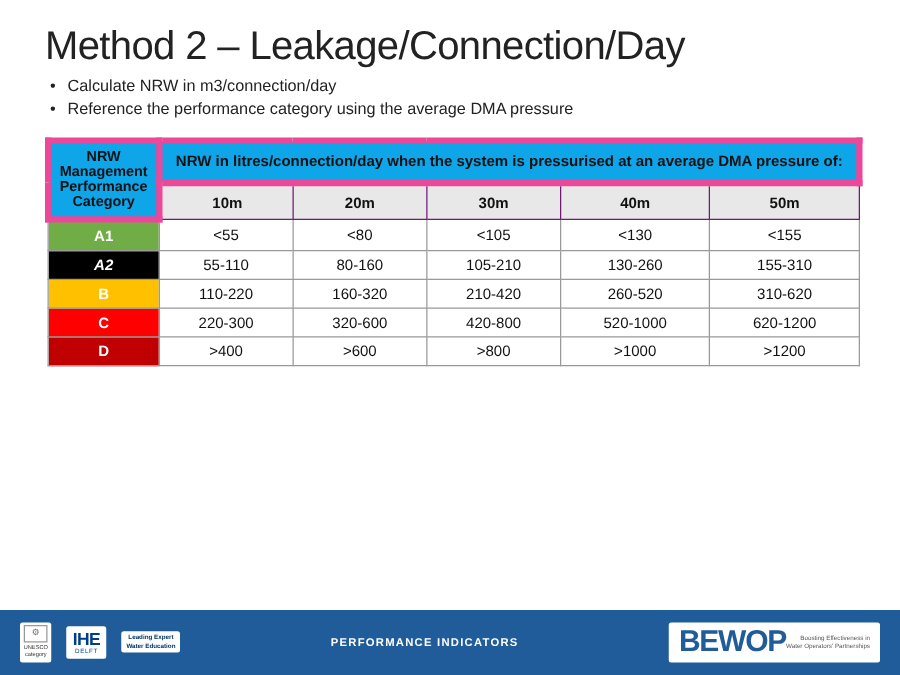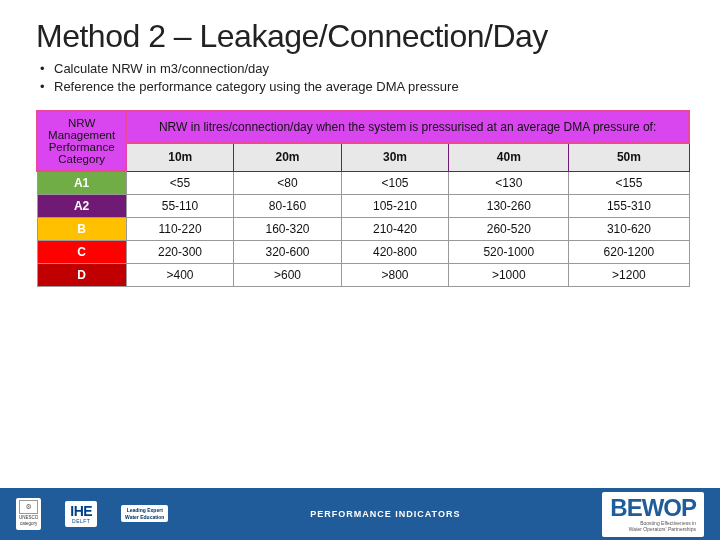--- a/index.html
+++ b/index.html
@@ -58,25 +58,25 @@
       width: 100%;
     }
 
     table {
       width: 100%;
       border-collapse: collapse;
       font-size: 12px;
     }
 
     .header-row-top th {
-      border: 2px solid #ec4899;
-      background: #d946ef;
+      border: 5px solid #ec4899;
+      background: #0ea5e9;
       text-align: center;
       padding: 5px 6px;
-      font-weight: normal;
+      font-weight: bold;
       color: #111;
     }
 
     .header-row-top th.nrw-cell {
       text-align: center;
       vertical-align: middle;
       font-size: 11.5px;
     }
 
     .header-row-sub th {
@@ -95,21 +95,21 @@
       color: #111;
     }
 
     .data-row td.category-cell {
       font-weight: bold;
       color: #fff;
       font-size: 12px;
     }
 
     .cat-a1 { background-color: #70ad47; margin-left: 36px; }
-    .cat-a2 { background-color: #701a75; }
+    .cat-a2 { background-color: #000000; font-style: italic; }
     .cat-b  { background-color: #ffc000; }
     .cat-c  { background-color: #ff0000; }
     .cat-d  { background-color: #c00000; }
 
     
     .footer {
       position: absolute;
       bottom: 0;
       left: 0;
       right: 0;
@@ -138,21 +138,21 @@
 
     .footer-right {
       display: flex;
       align-items: center;
     }
 
     
     .logo-group {
       display: flex;
       align-items: center;
-      gap: 24px;
+      gap: 12px;
     }
 
     .logo-box-small {
       background: #fff;
       border-radius: 2px;
       padding: 2px 4px;
       font-size: 7px;
       color: #333;
       text-align: center;
       line-height: 1.3;
@@ -180,22 +180,22 @@
       font-size: 5px;
       color: #003f87;
       letter-spacing: 0.5px;
     }
 
     .bewop-container {
       background: #fff;
       padding: 4px 8px;
       border-radius: 2px;
       display: flex;
-      flex-direction: column;
-      align-items: flex-end;
+      flex-direction: row;
+      align-items: center;
     }
 
     .bewop-main {
       font-size: 24px;
       font-weight: 900;
       color: #1f5c99;
       line-height: 1;
       letter-spacing: -1px;
     }
 

